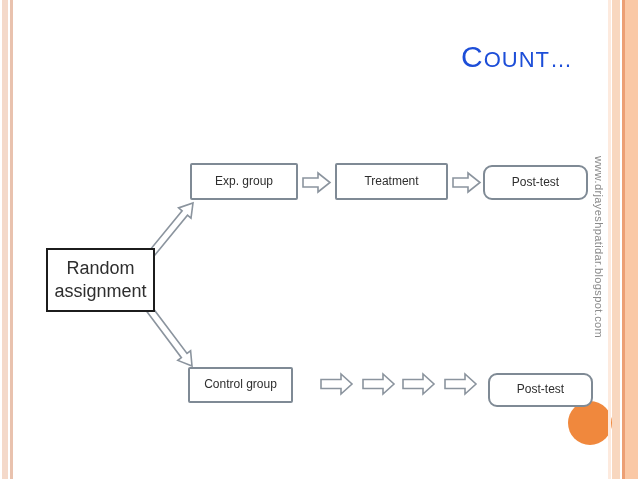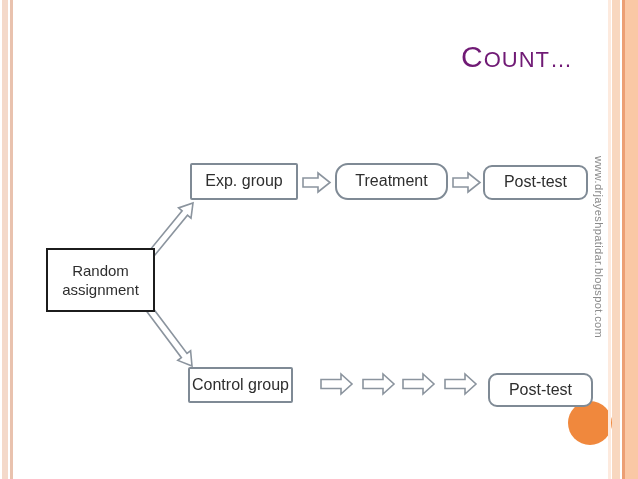--- a/index.html
+++ b/index.html
@@ -22,54 +22,54 @@
   .br0 { left: 608px; width: 3px;  background: #fdeade; }
   .br1 { left: 612px; width: 8px;  background: #f8d7bf; }
   .br2 { left: 622px; width: 3px;  background: #ec9f74; }
   .br3 { left: 625px; width: 13px; background: #fac8a5; }
 
   
   .title {
     position: absolute;
     top: 40px;
     right: 65px;
-    color: #701a75;
+    color: #1d4ed8;
     white-space: nowrap;
     z-index: 2;
     margin-left: 12px;
   }
   .title-first { font-size: 30px; letter-spacing: 1px; }
   .title-rest  { font-size: 22px; letter-spacing: 1px; }
 
   
   .node {
     position: absolute;
     background: #ffffff;
     display: flex;
     align-items: center;
     justify-content: center;
     text-align: center;
-    font-size: 16px;
+    font-size: 12px;
     color: #2e2e2e;
     line-height: 1.3;
     box-sizing: border-box;
     z-index: 3;
   }
   .node-random {
     left: 46px; top: 248px; width: 109px; height: 64px;
     border: 2px solid #1c1c1c;
-    font-size: 15px;
+    font-size: 18px;
   }
   .node-exp {
     left: 190px; top: 163px; width: 108px; height: 37px;
     border: 2px solid #7f8a95; border-radius: 2px;
   }
   .node-treatment {
     left: 335px; top: 163px; width: 113px; height: 37px;
-    border: 2px solid #7f8a95; border-radius: 13px;
+    border: 2px solid #7f8a95; border-radius: 2px;
   }
   .node-posttest-top {
     left: 483px; top: 165px; width: 105px; height: 35px;
     border: 2px solid #7f8a95; border-radius: 9px;
   }
   .node-control {
     left: 188px; top: 367px; width: 105px; height: 36px;
     border: 2px solid #7f8a95; border-radius: 2px;
   }
   .node-posttest-bottom {

